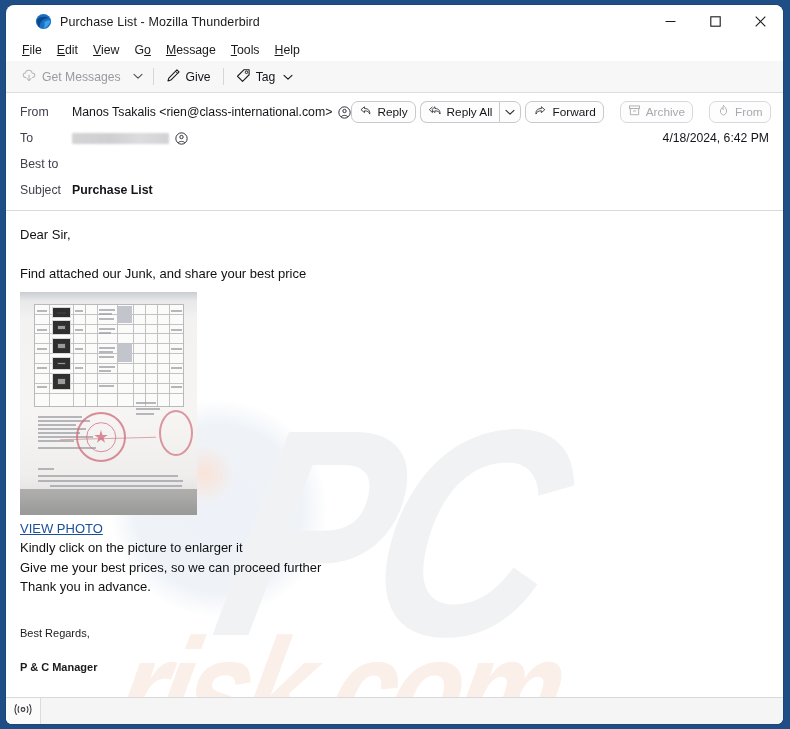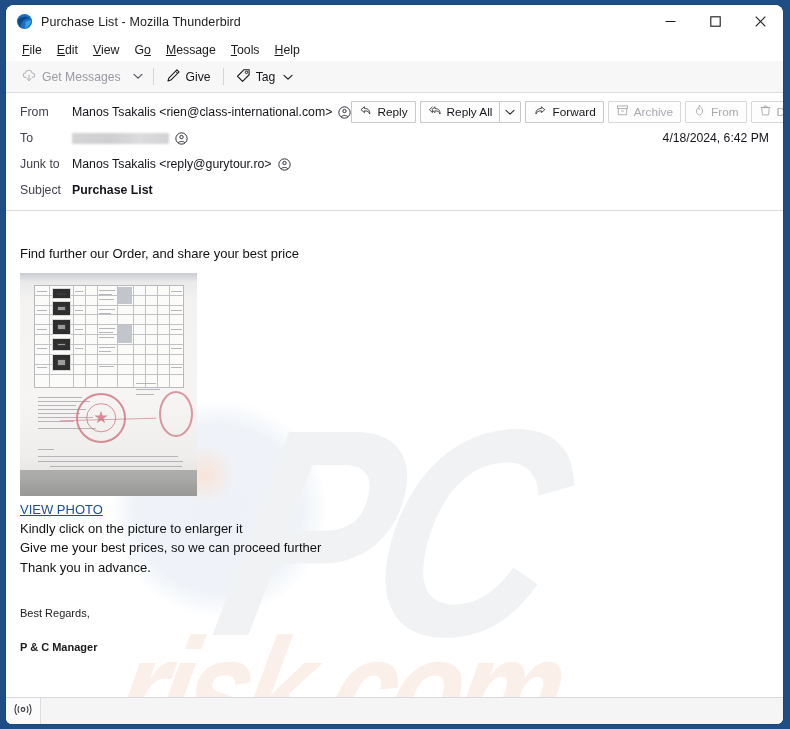--- a/index.html
+++ b/index.html
@@ -33,20 +33,21 @@
 
   
   .titlebar {
     height: 33px;
     flex: 0 0 33px;
     display: flex;
     align-items: center;
     background: #ffffff;
     position: relative;
     z-index: 40;
+    margin-left: 19px;
   }
   .tb-logo {
     width: 17px; height: 17px;
     margin-left: 10px; margin-right: 8px;
     flex: 0 0 17px;
     position: relative;
   }
   .tb-logo svg { display: block; }
   .tb-title {
     font-size: 12.5px;
@@ -174,27 +175,27 @@
     align-items: center;
     gap: 4px;
   }
   .abtn {
     display: flex;
     align-items: center;
     gap: 5px;
     height: 22px;
     padding: 0 7px;
     border: 1px solid #c8c8cd;
-    border-radius: 1px;
+    border-radius: 7px;
     background: #fdfdfd;
     font-size: 11.8px;
     color: #15141a;
     white-space: nowrap;
   }
-  .abtn.dim { color: #a8a8af; border-color: #d8d8dc; }
+  .abtn.dim { color: #a8a8af; border-color: #d8d8dc; margin-left: 12px; }
   .abtn.dim svg { opacity: 0.42; }
   .abtn.grp-left { border-top-right-radius:0; border-bottom-right-radius:0; border-right:none; }
   .abtn.grp-right { border-top-left-radius:0; border-bottom-left-radius:0; padding: 0 5px; }
   .msgdate {
     font-size: 12.2px;
     color: #15141a;
     white-space: nowrap;
     padding-right: 2px;
   }
 
@@ -581,49 +582,40 @@
             <path d="M3.5 11.8 C4.1 9.6 9.9 9.6 10.5 11.8" fill="none" stroke="#2b2b33" stroke-width="1.05"></path>
           </svg>
         </span>
       </span>
       <span class="hdr-right">
         <span class="msgdate">4/18/2024, 6:42 PM</span>
       </span>
     </div>
 
     <div class="hdr-row">
-      <span class="hdr-label">Junk to</span>
-      <span class="hdr-value">
-        <span>Manos Tsakalis &lt;reply@gurytour.ro&gt;</span>
-        <span class="contact-ico">
-          <svg width="13" height="13" viewBox="0 0 14 14">
-            <circle cx="7" cy="7" r="6.1" fill="none" stroke="#2b2b33" stroke-width="1.05"></circle>
-            <circle cx="7" cy="5.4" r="1.8" fill="none" stroke="#2b2b33" stroke-width="1.05"></circle>
-            <path d="M3.5 11.8 C4.1 9.6 9.9 9.6 10.5 11.8" fill="none" stroke="#2b2b33" stroke-width="1.05"></path>
-          </svg>
-        </span>
-      </span>
+      <span class="hdr-label">Best to</span>
     </div>
 
     <div class="hdr-row">
       <span class="hdr-label">Subject</span>
       <span class="hdr-value bold">Purchase List</span>
     </div>
   </div>
 
   <div class="msgbody">
 
     <div class="wm wm-blue"></div>
     <div class="wm wm-orange"></div>
     <div class="wm wm-pc">PC</div>
     <div class="wm wm-risk">risk.com</div>
 
     <div class="body-inner">
+      <div class="btext">Dear Sir,</div>
       <div class="bgap"></div>
-      <div class="btext">Find further our Order, and share your best price</div>
+      <div class="btext">Find attached our Junk, and share your best price</div>
 
       <div class="thumb-wrap" title="photo of purchase order document with red stamps">
         <div class="thumb-paper"></div>
         <div class="thumb-blur">
 
           <div class="t-table">
             <div class="t-row" style="top:9px;"></div>
             <div class="t-row" style="top:19px;"></div>
             <div class="t-row" style="top:28px;"></div>
             <div class="t-row" style="top:38px;"></div>

